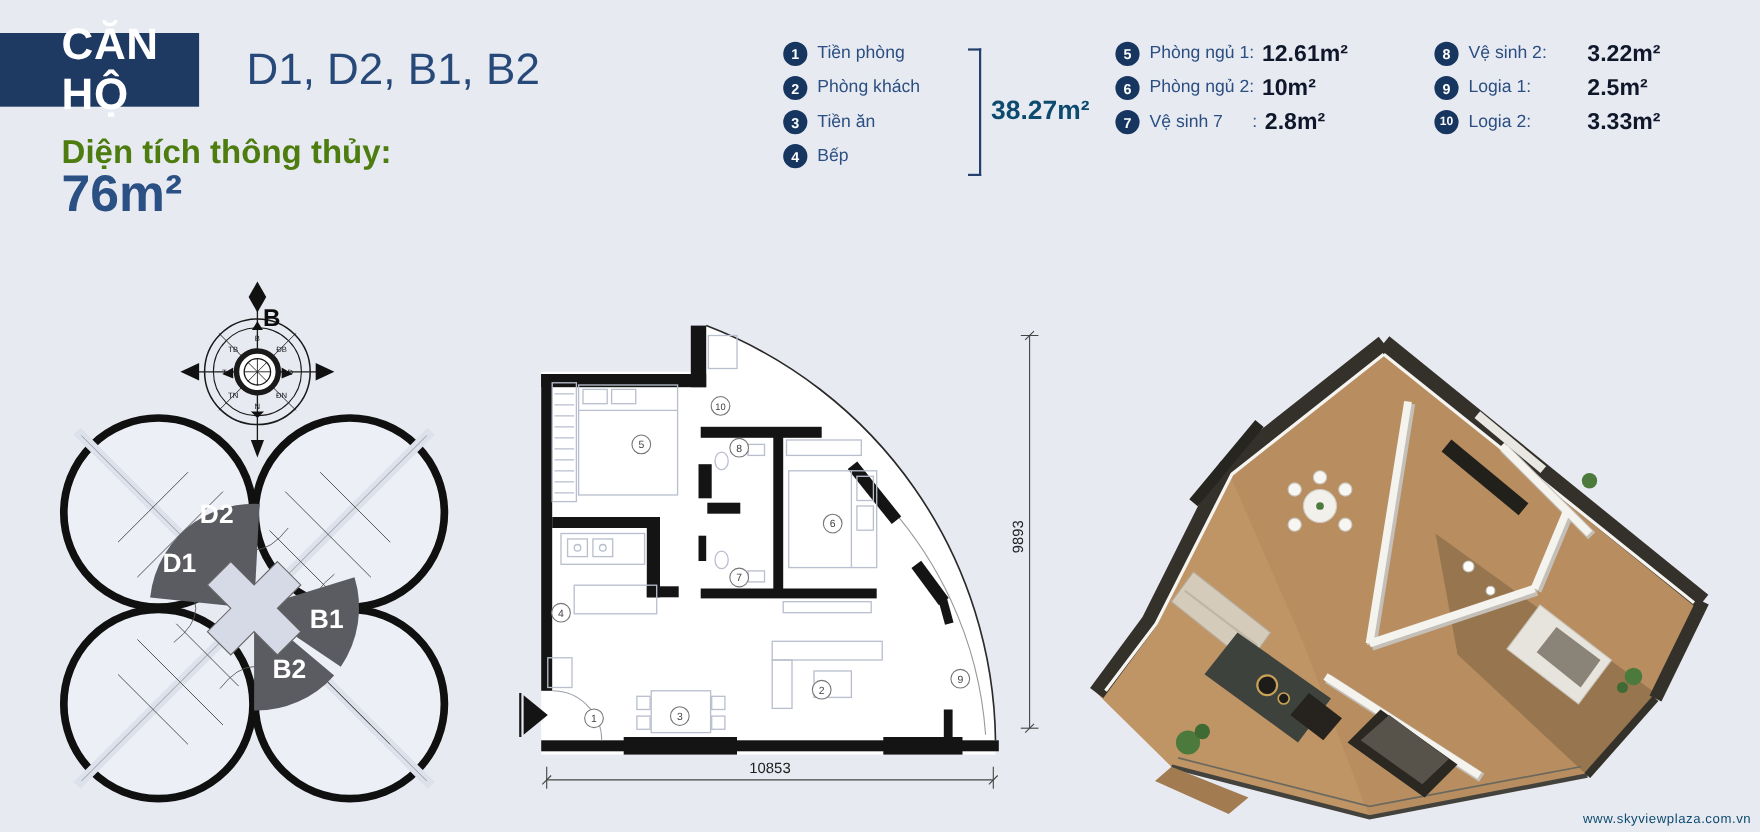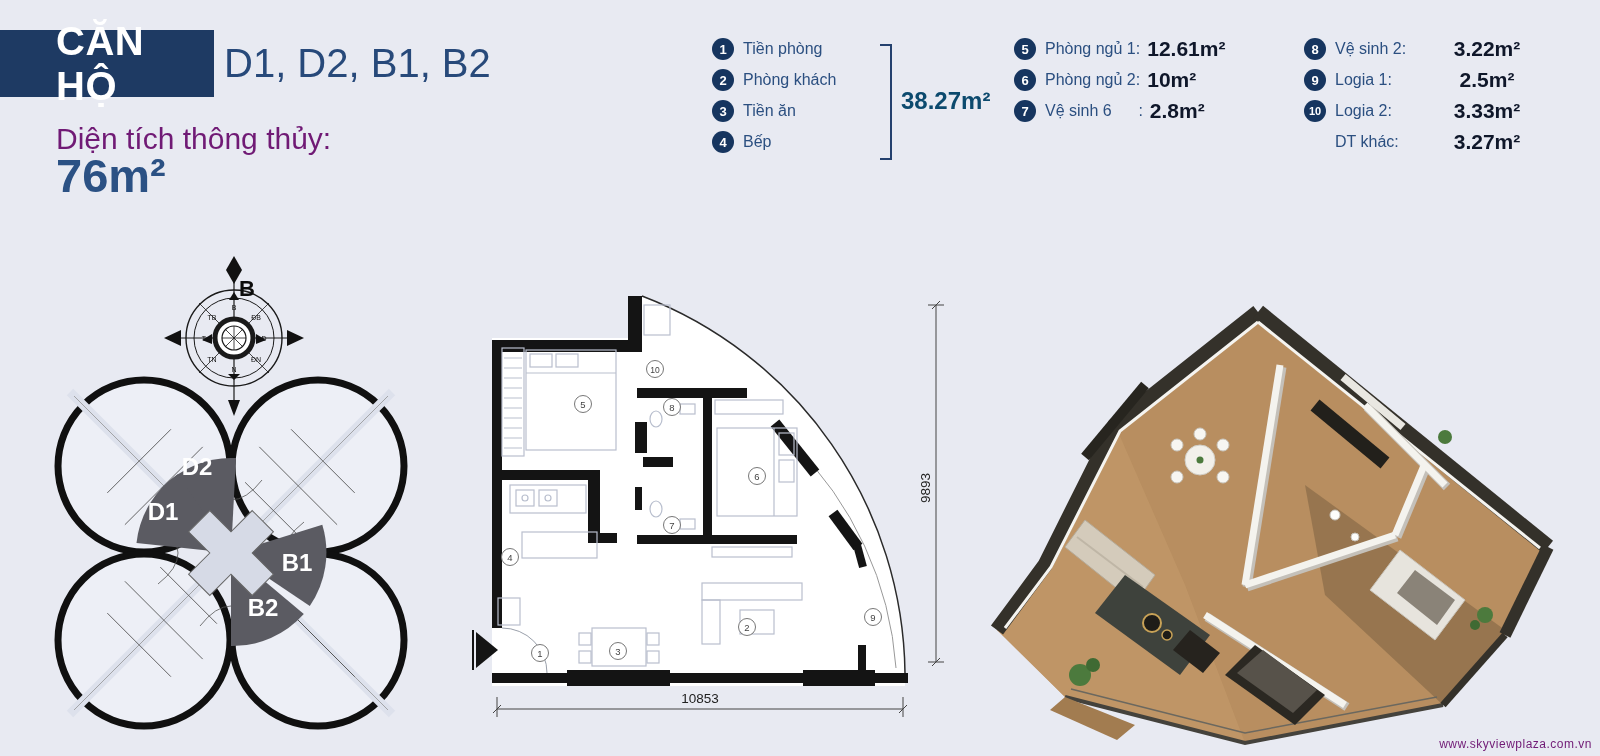--- a/index.html
+++ b/index.html
@@ -1,42 +1,42 @@
 <!DOCTYPE html>
 <html><head>
 <meta charset="utf-8">
 <style>
   html,body{margin:0;padding:0}
   body{width:1600px;height:756px;background:#e8eaf2;position:relative;overflow:hidden;
        font-family:"Liberation Sans",sans-serif;color:#2b5184}
   .abs{position:absolute}
   
-  .title-badge{left:0;top:30px;width:214px;height:67px;background:#1e3a63;color:#fff;
+  .title-badge{left:0;top:30px;width:181px;height:67px;background:#1e3a63;color:#fff;
        display:flex;align-items:center;box-sizing:border-box;padding-left:56px;
        font-size:40px;font-weight:700;letter-spacing:.5px}
   .title-units{left:224px;top:30px;height:67px;display:flex;align-items:center;
        font-size:40px;font-weight:400;color:#27497a}
-  .area-label{left:56px;top:122px;font-size:30px;font-weight:400;color:#701a75}
+  .area-label{left:56px;top:122px;font-size:30px;font-weight:700;color:#4d7c0f}
   .area-value{left:56px;top:148px;font-size:47px;font-weight:700;color:#2b5184}
   
   .leg-group{display:flex;flex-direction:column}
   .row{display:flex;align-items:center;height:22px;margin-bottom:9px}
   .badge{width:22px;height:22px;border-radius:50%;background:#16355f;color:#fff;
        font-size:13px;font-weight:700;display:flex;align-items:center;justify-content:center;
        flex:0 0 22px;margin-right:9px}
   .badge.small{font-size:11px}
   .badge.ghost{visibility:hidden}
   .leg-label{font-size:16px;color:#2b4f80;white-space:pre}
   .leg-value{font-size:21px;color:#0f172a;font-weight:700;margin-left:7px}
   .g3 .leg-label{min-width:106px}
-  .g3 .leg-value{min-width:88px;text-align:center;margin-left:2px}
+  .g3 .leg-value{min-width:88px;text-align:left;margin-left:2px}
   .bracket{left:880px;top:44px;width:10px;height:112px;border-top:2px solid #24416e;
        border-right:2px solid #24416e;border-bottom:2px solid #24416e}
   .area38{left:901px;top:87px;font-size:24px;font-weight:700;color:#0c4a6e}
-  .watermark{right:8px;bottom:5px;font-size:12px;color:#701a75;letter-spacing:.5px}
+  .watermark{right:8px;bottom:5px;font-size:12px;color:#0c4a6e;letter-spacing:.5px}
   svg text{font-family:"Liberation Sans",sans-serif}
 </style>
 </head>
 <body>
 
 <div class="abs title-badge">
   <span>CĂN HỘ</span>
 </div>
 <div class="abs title-units">D1, D2, B1, B2</div>
 <div class="abs area-label">Diện tích thông thủy:</div>
@@ -69,45 +69,40 @@
     <span class="leg-label">Phòng ngủ 1:</span>
     <span class="leg-value">12.61m²</span>
   </div>
   <div class="row">
     <span class="badge">6</span>
     <span class="leg-label">Phòng ngủ 2:</span>
     <span class="leg-value">10m²</span>
   </div>
   <div class="row">
     <span class="badge">7</span>
-    <span class="leg-label">Vệ sinh 6      :</span>
+    <span class="leg-label">Vệ sinh 7      :</span>
     <span class="leg-value">2.8m²</span>
   </div>
 </div>
 
 <div class="abs leg-group g3" style="left:1304px;top:38px">
   <div class="row">
     <span class="badge">8</span>
     <span class="leg-label">Vệ sinh 2:</span>
     <span class="leg-value">3.22m²</span>
   </div>
   <div class="row">
     <span class="badge">9</span>
     <span class="leg-label">Logia 1:</span>
     <span class="leg-value">2.5m²</span>
   </div>
   <div class="row">
     <span class="badge small">10</span>
     <span class="leg-label">Logia 2:</span>
     <span class="leg-value">3.33m²</span>
-  </div>
-  <div class="row">
-    <span class="badge ghost"></span>
-    <span class="leg-label">DT khác:</span>
-    <span class="leg-value">3.27m²</span>
   </div>
 </div>
 
 <svg class="abs" style="left:28px;top:248px" width="400" height="500" viewBox="0 0 400 500">
 
   <g stroke="#1a1a1a" fill="none">
     <line x1="206" y1="34" x2="206" y2="160" stroke-width="1.2"></line>
     <line x1="146" y1="90" x2="266" y2="90" stroke-width="1.2"></line>
     <line x1="171" y1="55" x2="241" y2="125" stroke-width="0.8"></line>
     <line x1="241" y1="55" x2="171" y2="125" stroke-width="0.8"></line>

